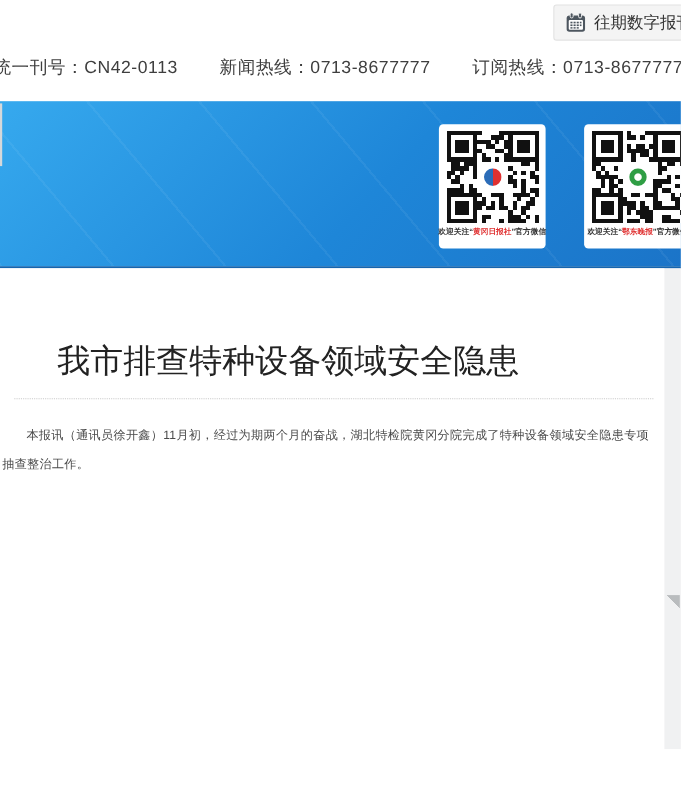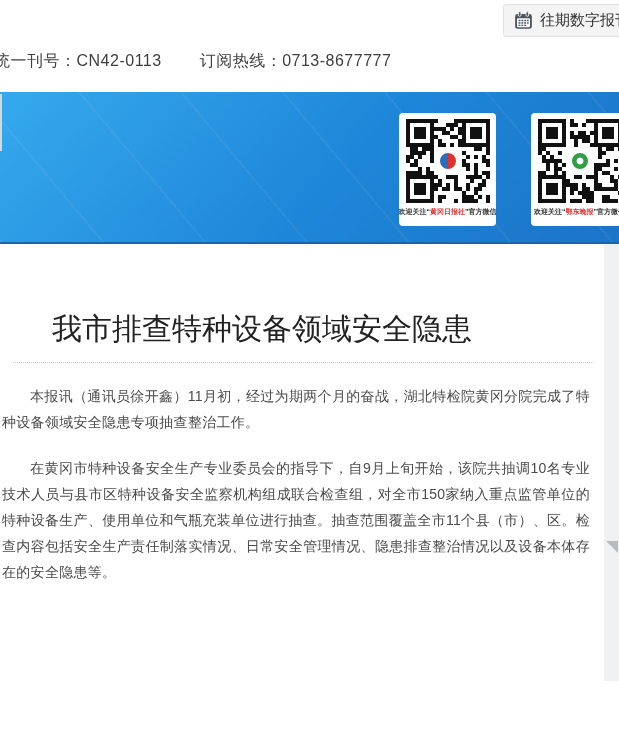--- a/index.html
+++ b/index.html
@@ -61,21 +61,21 @@
   .article-title{
     margin:66px 0 0 -80px;text-align:center;
     font-size:30px;font-weight:400;color:#222;line-height:38px;
     white-space:nowrap;
   }
   .dotted-sep{
     border:0;border-top:1px dotted #c9c9c9;margin:14px 10px 0 13px;
   }
   .article-body{padding:0 14px 0 2px;}
   .article-body p{
-    margin:20px 0;font-size:14px;line-height:26px;color:#4a4a4a;
+    margin:20px 0;font-size:11px;line-height:26px;color:#4a4a4a;
     text-indent:2em;text-align:justify;letter-spacing:.3px;
   }
   .corner-tri{
     position:absolute;left:606px;top:297px;width:12px;height:12px;
     background:linear-gradient(45deg, rgba(0,0,0,0) 49%, #b9bcbe 51%);
     cursor:pointer;
   }
 </style>
 </head>
 <body>
@@ -98,20 +98,21 @@
       <rect x="4.8" y="14.4" width="2" height="1.4"></rect>
         <rect x="7.8" y="14.4" width="2" height="1.4"></rect>
         <rect x="10.8" y="14.4" width="2" height="1.4"></rect>
     </g>
   </svg>
   <span>往期数字报刊</span>
 </div>
 
 <div class="info-line">
   <span>统一刊号：CN42-0113</span>
+  <span>新闻热线：0713-8677777</span>
   <span>订阅热线：0713-8677777</span>
 </div>
 
 <div class="banner">
   <div class="qr-card c1">
     <div class="qr-wrap">
       <svg class="qr-svg" viewBox="0 0 21 21">
           <rect x="0" y="0" width="21" height="21" fill="#fff"></rect>
           <rect x="7" y="0" width="1" height="1" fill="#111"></rect>
           <rect x="12" y="0" width="1" height="1" fill="#111"></rect>
@@ -374,17 +375,16 @@
   </div>
 </div>
 <div class="edge-strip"></div>
 
 <div class="main">
   <div class="content-card">
     <h1 class="article-title">我市排查特种设备领域安全隐患</h1>
     <hr class="dotted-sep">
     <div class="article-body">
       <p>本报讯（通讯员徐开鑫）11月初，经过为期两个月的奋战，湖北特检院黄冈分院完成了特种设备领域安全隐患专项抽查整治工作。</p>
-      <p>在黄冈市特种设备安全生产专业委员会的指导下，自9月上旬开始，该院共抽调10名专业技术人员与县市区特种设备安全监察机构组成联合检查组，对全市150家纳入重点监管单位的特种设备生产、使用单位和气瓶充装单位进行抽查。抽查范围覆盖全市11个县（市）、区。检查内容包括安全生产责任制落实情况、日常安全管理情况、隐患排查整治情况以及设备本体存在的安全隐患等。</p>
     </div>
   </div>
   <div class="corner-tri"></div>
 </div>
 
 </body></html>

